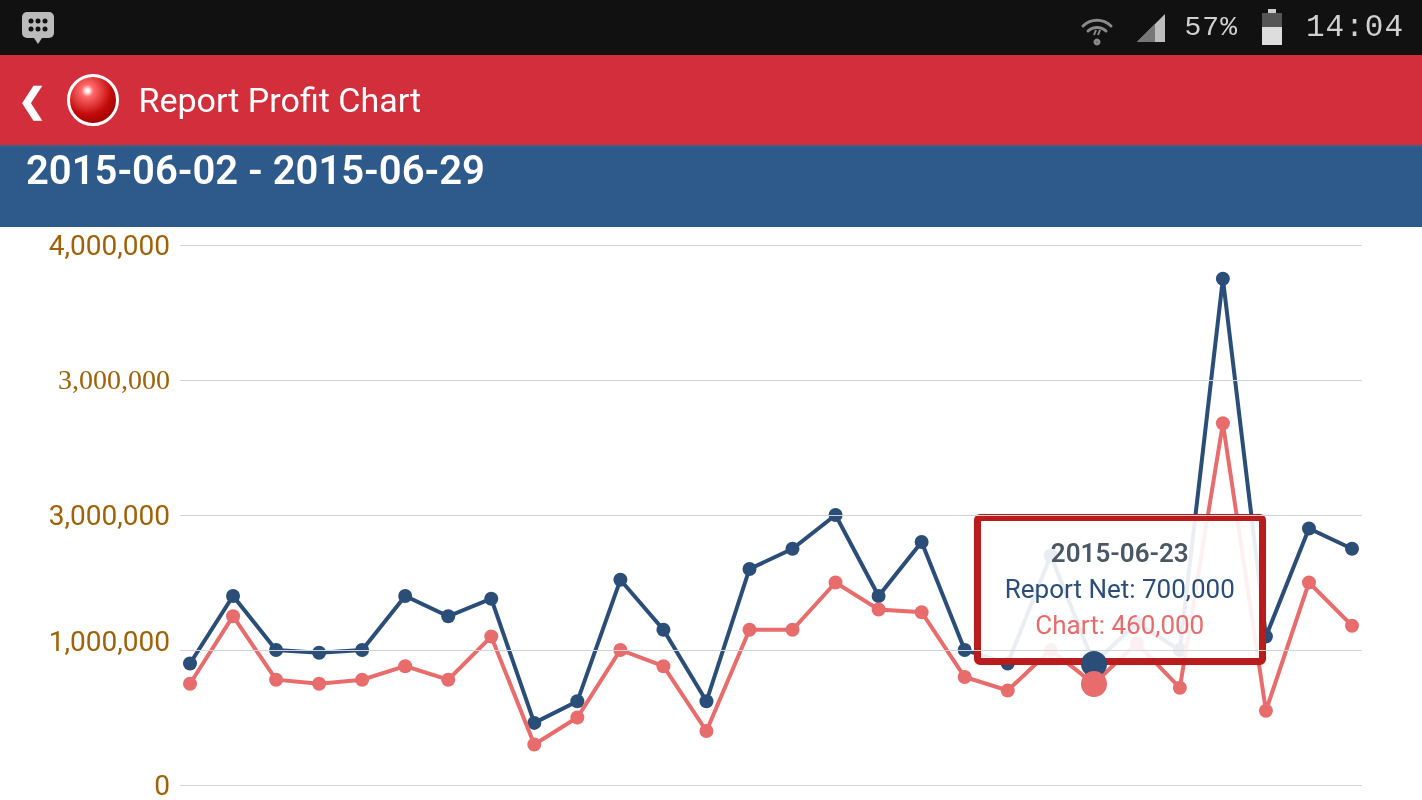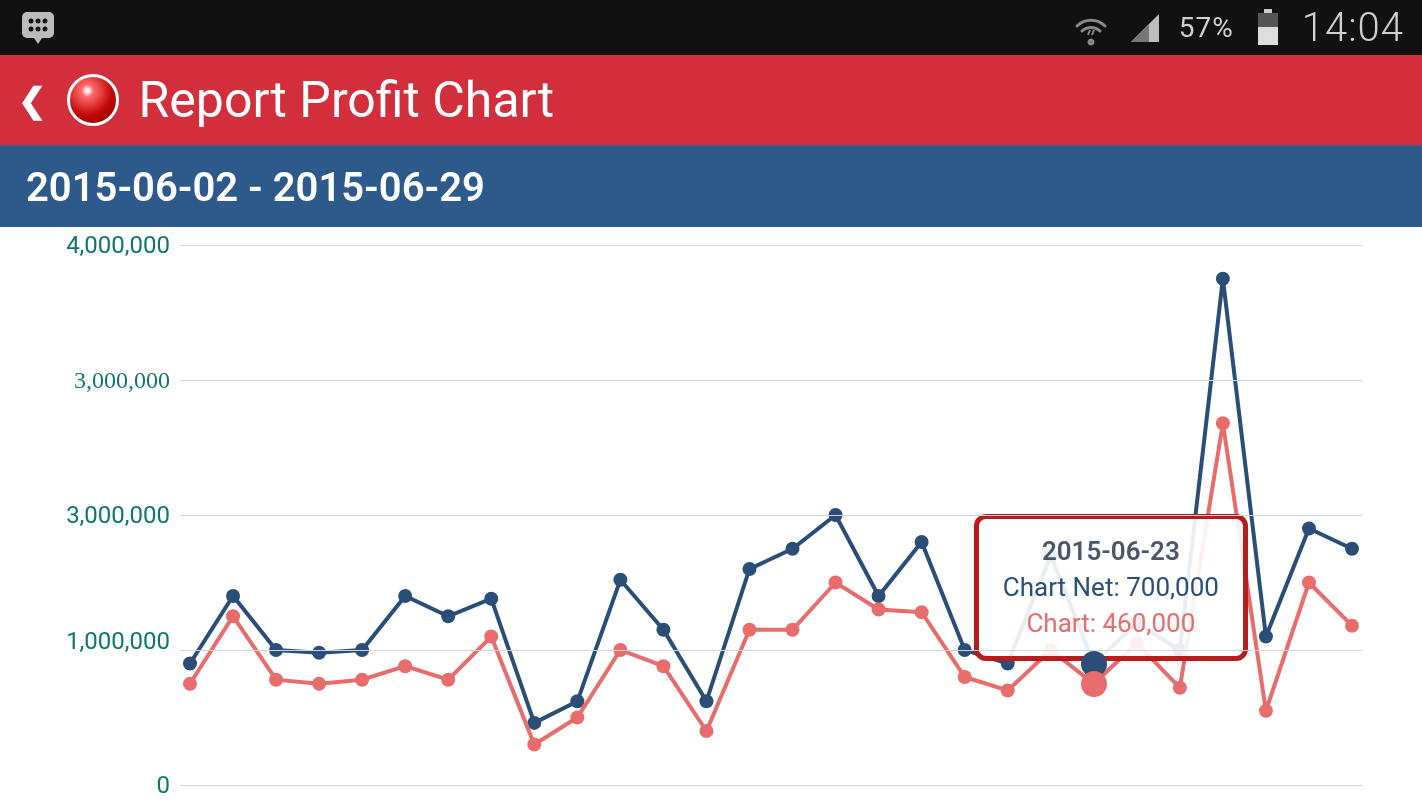--- a/index.html
+++ b/index.html
@@ -1,43 +1,43 @@
 <!DOCTYPE html>
 <html><head>
 <meta charset="utf-8">
 <style>
   html,body{margin:0;padding:0;width:1422px;height:800px;font-family:Roboto,Arial,Helvetica,sans-serif;background:#fff;overflow:hidden;}
   
-  .status-bar{height:55px;background:#111;color:#ccc;display:flex;align-items:center;padding:0 18px;justify-content:space-between;}
+  .status-bar{height:55px;background:#111;color:#ccc;display:flex;align-items:center;padding:0 18px;justify-content:space-between;font-family:Liberation Mono, monospace;}
   .status-left,.status-right{display:flex;align-items:center;gap:14px;}
   .status-right{color:#d0d0d0;font-size:32px;letter-spacing:1px;}
   .status-pct{font-size:28px;}
-  .status-clock{font-size:40px;font-weight:300;}
+  .status-clock{font-size:31px;font-weight:300;}
   
   .app-header{height:90px;background:#d32e3b;display:flex;align-items:center;gap:20px;padding:0 18px;border-bottom:2px solid #3b5e84;}
   .back-chevron{color:#fff;font-size:34px;font-weight:bold;user-select:none;}
   .logo-circle{width:52px;height:52px;border-radius:50%;background:radial-gradient(circle at 38% 30%,#fff 3%,#ff6a6a 14%,#c40a0a 55%,#7a0000 100%);border:3px solid #fff;box-sizing:border-box;}
-  .page-title{color:#fff;font-size:50px;font-weight:400;}
+  .page-title{color:#fff;font-size:34px;font-weight:400;}
   
-  .range-bar{height:80px;background:#2e5a8b;display:flex;align-items:center;padding:0 26px;}
+  .range-bar{height:80px;background:#2e5a8b;display:flex;padding:0 26px;}
   .range-text{color:#fff;font-size:40px;font-weight:600;}
   
   .chart-wrap{position:relative;padding:18px 30px 0 30px;}
   .y-labels{position:absolute;left:30px;top:18px;width:140px;}
-  .y-label{position:absolute;right:0;transform:translateY(-50%);color:#0f766e;font-size:24px;text-align:right;width:140px;}
+  .y-label{position:absolute;right:0;transform:translateY(-50%);color:#a16207;font-size:28px;text-align:right;width:140px;}
   .plot{position:absolute;left:180px;top:18px;right:30px;}
   .gridline{position:absolute;left:0;right:0;border-top:1px solid #d0d5da;}
   svg.lines{position:absolute;left:0;top:0;overflow:visible;}
   .series path{fill:none;stroke-width:4;}
   .series circle{r:7;}
   .s-sales path{stroke:#2a4e78;}
   .s-sales circle{fill:#2a4e78;}
   .s-cost path{stroke:#e86c6c;}
   .s-cost circle{fill:#e86c6c;}
-  .tooltip{position:absolute;background:rgba(255,255,255,0.9);border:5px solid #b91c1c;border-radius:12px;padding:14px 24px;text-align:center;font-size:26px;line-height:1.4;white-space:nowrap;box-shadow:0 0 0 1px rgba(0,0,0,0.03);}
+  .tooltip{position:absolute;background:rgba(255,255,255,0.9);border:7px solid #b91c1c;border-radius:6px;padding:14px 24px;text-align:center;font-size:26px;line-height:1.4;white-space:nowrap;box-shadow:0 0 0 1px rgba(0,0,0,0.03);}
   .tooltip .tt-date{color:#4a5766;font-weight:600;}
   .tooltip .tt-sales{color:#2a4e78;}
   .tooltip .tt-cost{color:#e86c6c;}
   .highlight-dot{position:absolute;border-radius:50%;}
   .hd-sales{width:26px;height:26px;background:#2a4e78;transform:translate(-50%,-50%);}
   .hd-cost{width:26px;height:26px;background:#e86c6c;transform:translate(-50%,-50%);}
   
   .ico-box{width:40px;height:40px;display:inline-flex;align-items:center;justify-content:center;}
 </style>
 </head>
@@ -162,21 +162,21 @@
           <circle cx="999.8518518518518" cy="442.8"></circle>
           <circle cx="1042.888888888889" cy="178.2"></circle>
           <circle cx="1085.9259259259259" cy="465.75"></circle>
           <circle cx="1128.962962962963" cy="337.5"></circle>
           <circle cx="1172" cy="380.70000000000005"></circle>
         </g>
       </svg>
     <div class="tooltip" id="tooltip" style="left: 793.778px; top: 268.5px;">
       <div class="tt-date">2015-06-23</div>
       <div class="tt-sales">
-        <span>Chart Net:</span> <span>700,000</span>
+        <span>Report Net:</span> <span>700,000</span>
       </div>
       <div class="tt-cost">
         <span>Chart:</span> <span>460,000</span>
       </div>
     </div>
   <div class="gridline" style="top: 540px;"></div>
       <div class="gridline" style="top: 405px;"></div>
       <div class="gridline" style="top: 270px;"></div>
       <div class="gridline" style="top: 135px;"></div>
       <div class="gridline" style="top: 0px;"></div>

